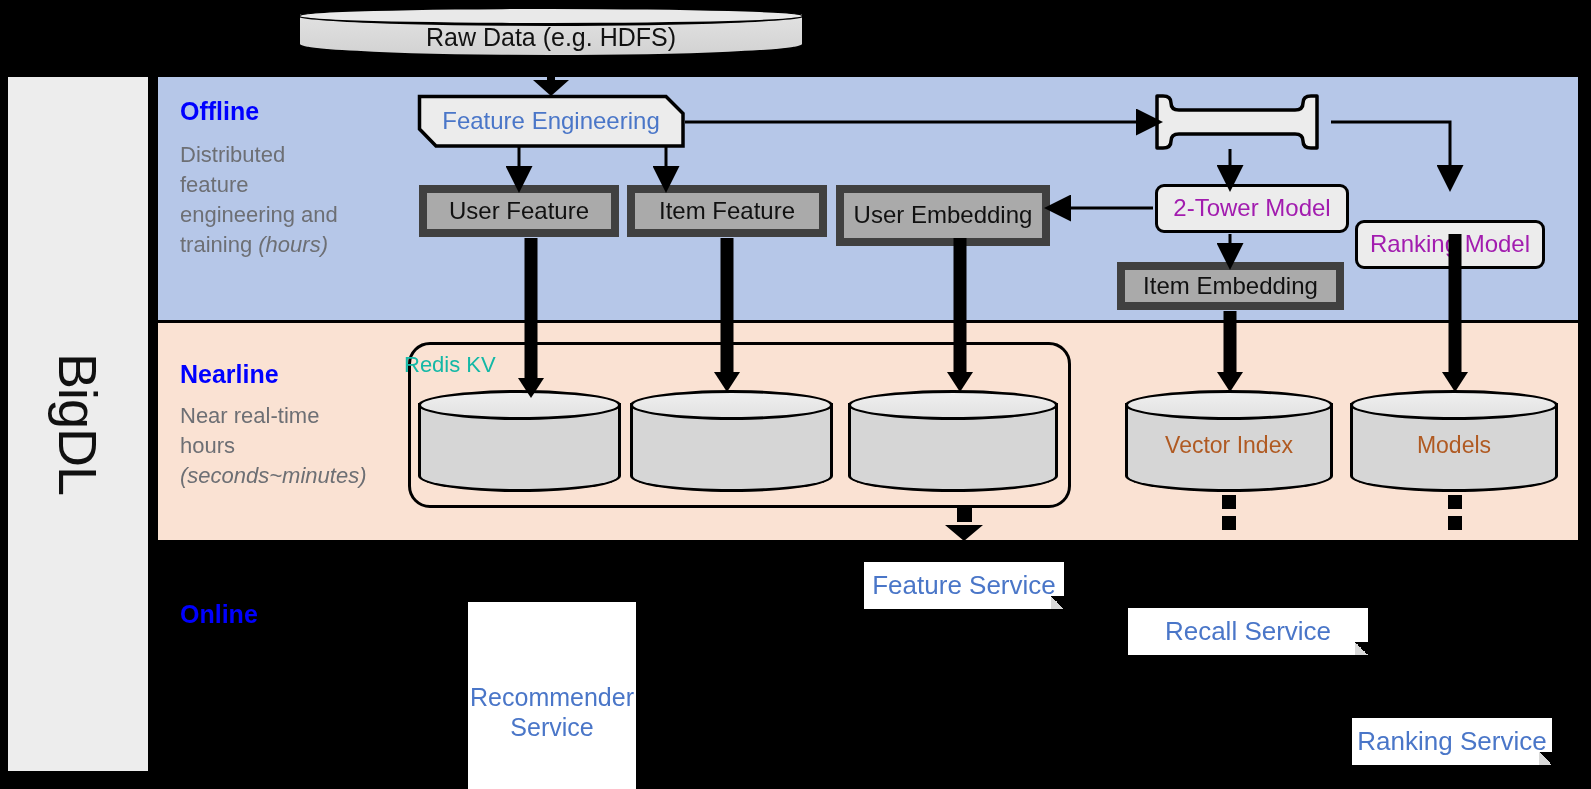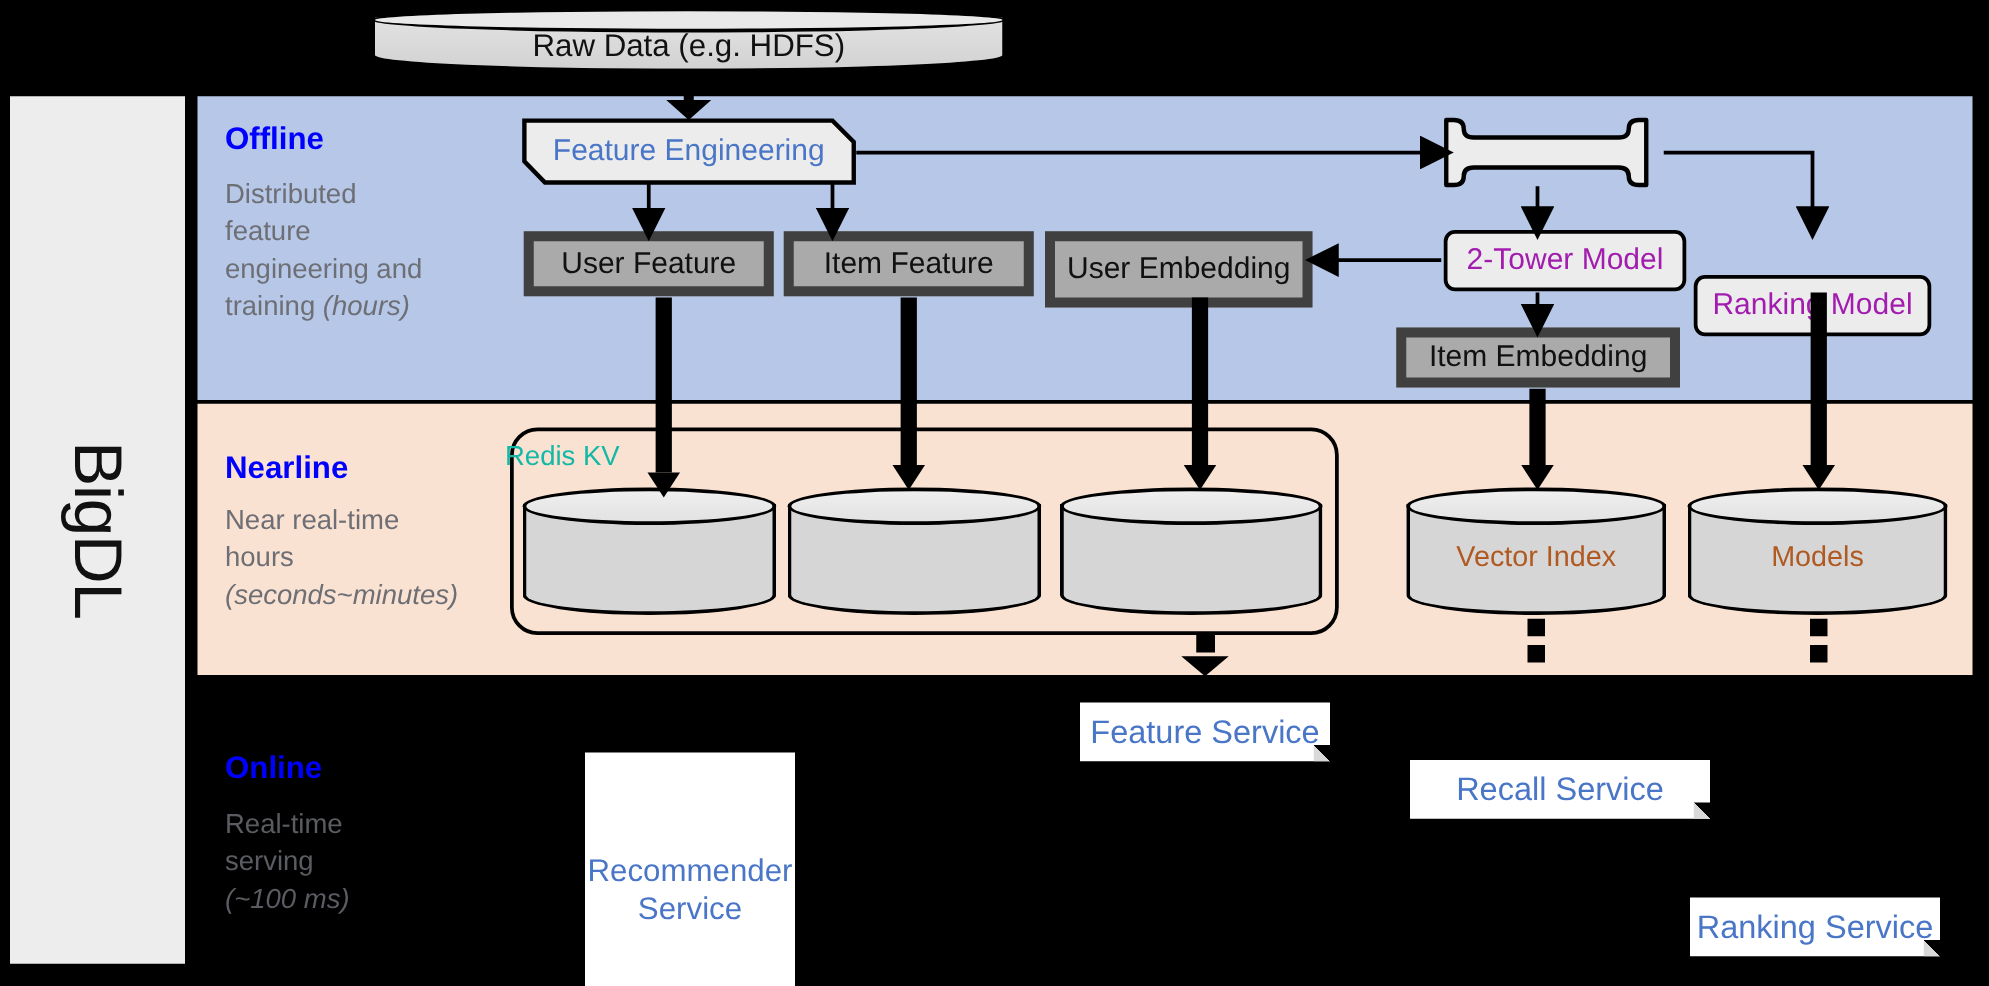--- a/index.html
+++ b/index.html
@@ -157,25 +157,20 @@
   </div>
 
   <div class="band-title" id="t-nearline">Nearline</div>
   <div class="band-desc" id="d-nearline">
     <span>Near real-time</span><br>
     <span>hours</span><br>
     <i>(seconds~minutes)</i>
   </div>
 
   <div class="band-title" id="t-online">Online</div>
-  <div class="band-desc" id="d-online">
-    <span>Real-time</span><br>
-    <span>serving</span><br>
-    <i>(~100 ms)</i>
-  </div>
 
   <div id="raw-data">
     <div class="body"></div>
     <div class="top"></div>
     <div class="label">Raw Data (e.g. HDFS)</div>
   </div>
 
   <div class="node" id="feature-engineering" style="left:418px; top:95px; width:266px; height:52px;">
     <div class="inner">Feature Engineering</div>
   </div>

